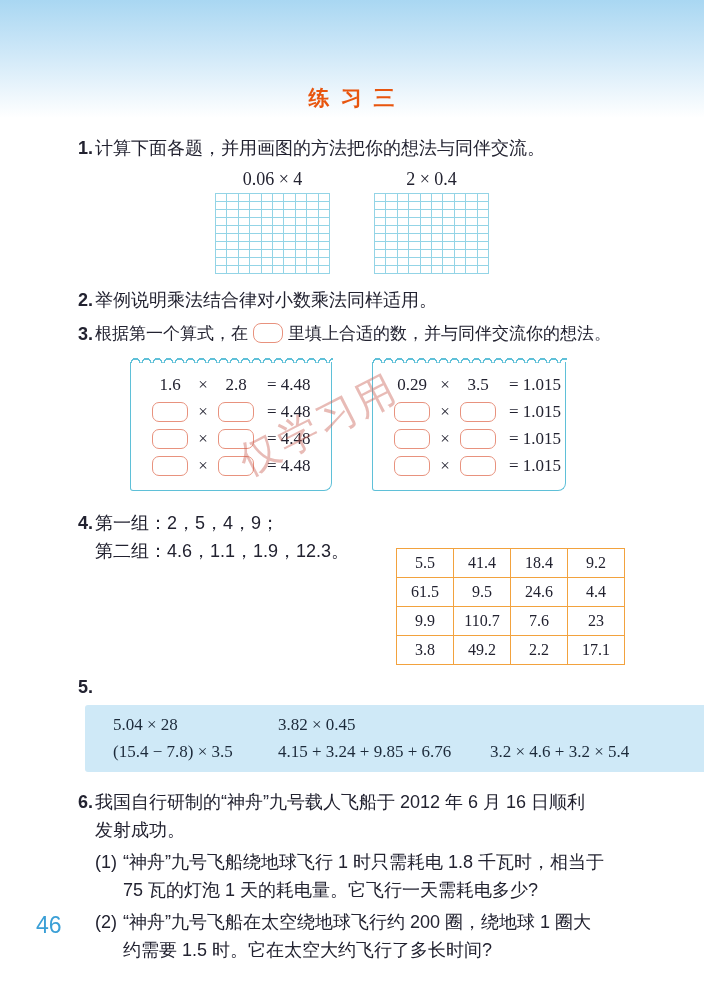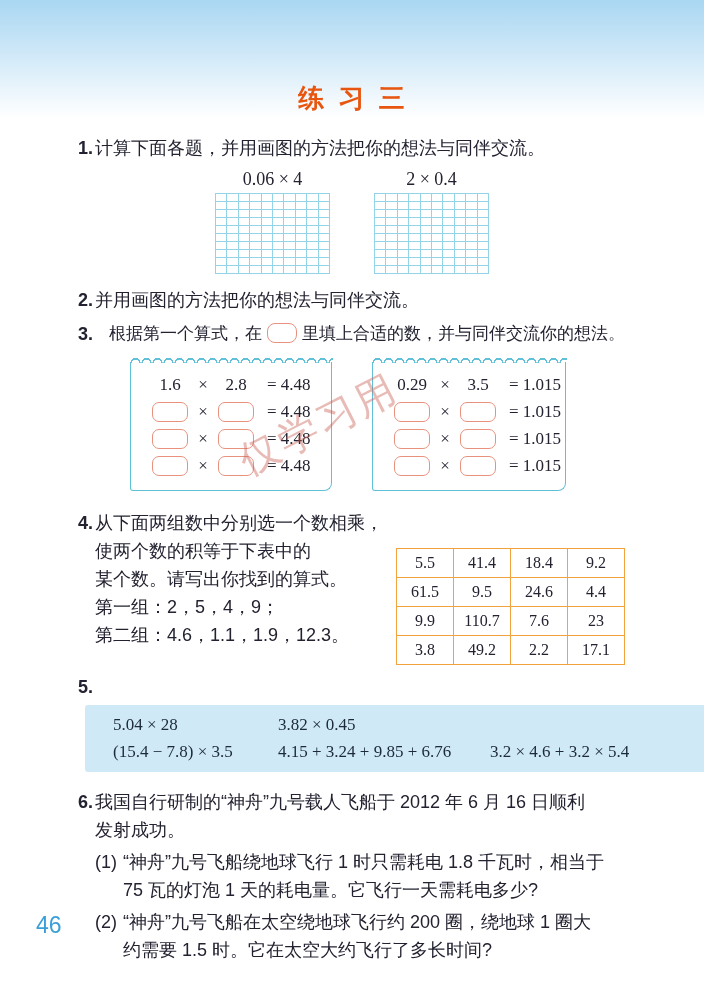--- a/index.html
+++ b/index.html
@@ -20,21 +20,21 @@
     background: linear-gradient(to bottom, #a9d7f2 0%, #cfe8f8 45%, #ffffff 100%);
   }
   .content {
     position: relative;
     z-index: 1;
     padding: 82px 79px 0 78px;
   }
   .title {
     text-align: center;
     color: #e8550e;
-    font-size: 26px;
+    font-size: 21px;
     font-weight: 700;
     letter-spacing: 0.55em;
     padding-left: 0.55em;
     line-height: 32px;
   }
   .item { display: flex; align-items: flex-start; }
   .num {
     flex: 0 0 17px;
     font-weight: 700;
     font-size: 18px;
@@ -48,21 +48,21 @@
     overflow: hidden;
   }
   .p { white-space: pre-line; }
   .mt-item1 { margin-top: 20px; }
   .mt-item2 { margin-top: 12px; }
   .mt-item3 { margin-top: 6px; }
   .mt-item4 { margin-top: 18px; }
   .mt-item5 { margin-top: 8px; }
   .mt-item6 { margin-top: 16px; }
 
-  .tight { font-size: 17px; text-align: right; }
+  .tight { font-size: 17px; }
   .inline-blank {
     display: inline-block;
     width: 30px; height: 20px;
     border: 1.6px solid #e8927e;
     border-radius: 8px;
     margin: 0 5px;
     vertical-align: -4px;
     background: #fff;
   }
 
@@ -206,21 +206,21 @@
         <div class="grid"></div>
       </div>
       <div>
         <div class="grid-label">2 × 0.4</div>
         <div class="grid"></div>
       </div>
     </div>
 
     <div class="item mt-item2">
       <span class="num">2.</span>
-      <div class="body">并用画图的方法把你的想法与同伴交流。</div>
+      <div class="body">举例说明乘法结合律对小数乘法同样适用。</div>
     </div>
 
     <div class="item mt-item3">
       <span class="num">3.</span>
       <div class="body tight">
         <span>根据第一个算式，在</span><span class="inline-blank"></span><span>里填上合适的数，并与同伴交流你的想法。</span>
       </div>
     </div>
 
     <div class="notes-row">
@@ -303,22 +303,20 @@
               <td>23</td>
             </tr>
             <tr>
               <td>3.8</td>
               <td>49.2</td>
               <td>2.2</td>
               <td>17.1</td>
             </tr>
           </tbody>
         </table>
-        <div class="p">从下面两组数中分别选一个数相乘，使两个数的积等于下表中的
-某个数。请写出你找到的算式。</div>
         <div>第一组：2，5，4，9；</div>
         <div>第二组：4.6，1.1，1.9，12.3。</div>
       </div>
     </div>
 
     <div class="item mt-item5">
       <span class="num">5.</span>
     </div>
     <div class="calc-box">
       <div class="calc-row">

